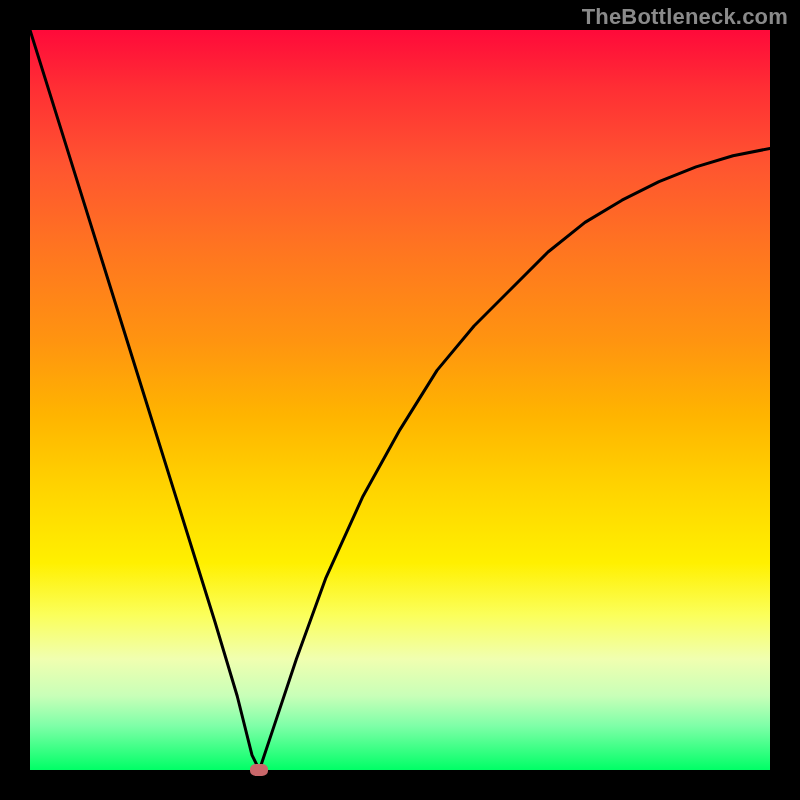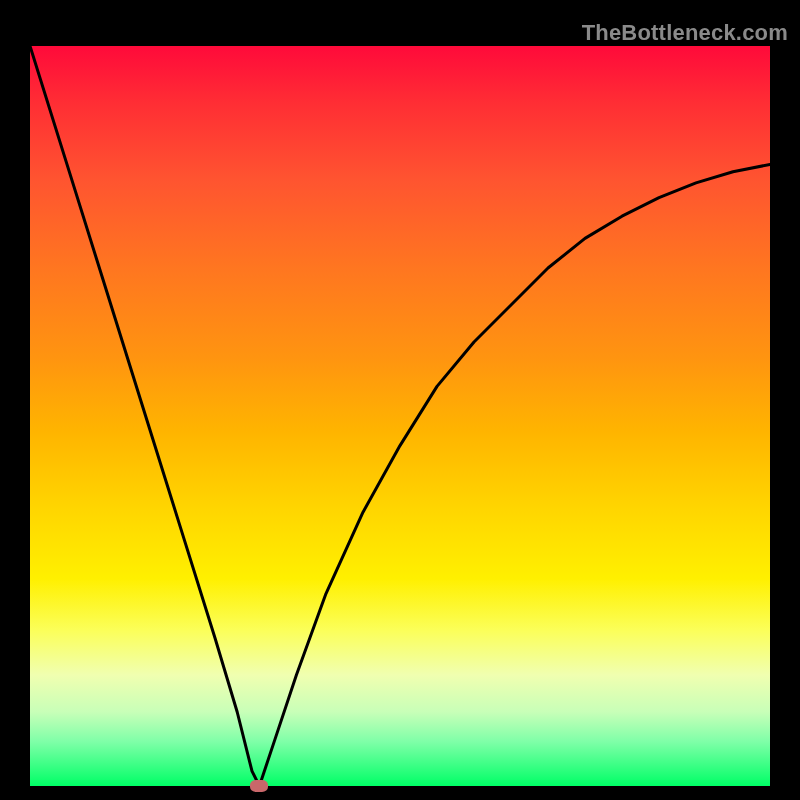--- a/index.html
+++ b/index.html
@@ -7,21 +7,21 @@
     padding: 0;
     width: 800px;
     height: 800px;
     background: #000;
     overflow: hidden;
     font-family: Arial, Helvetica, sans-serif;
   }
   .frame {
     position: absolute;
     left: 0;
-    top: 16px;
+    top: 0;
     width: 800px;
     height: 708px;
     background: #000;
   }
   .plot-area {
     position: absolute;
     left: 30px;
     top: 30px;
     width: 740px;
     height: 740px;

